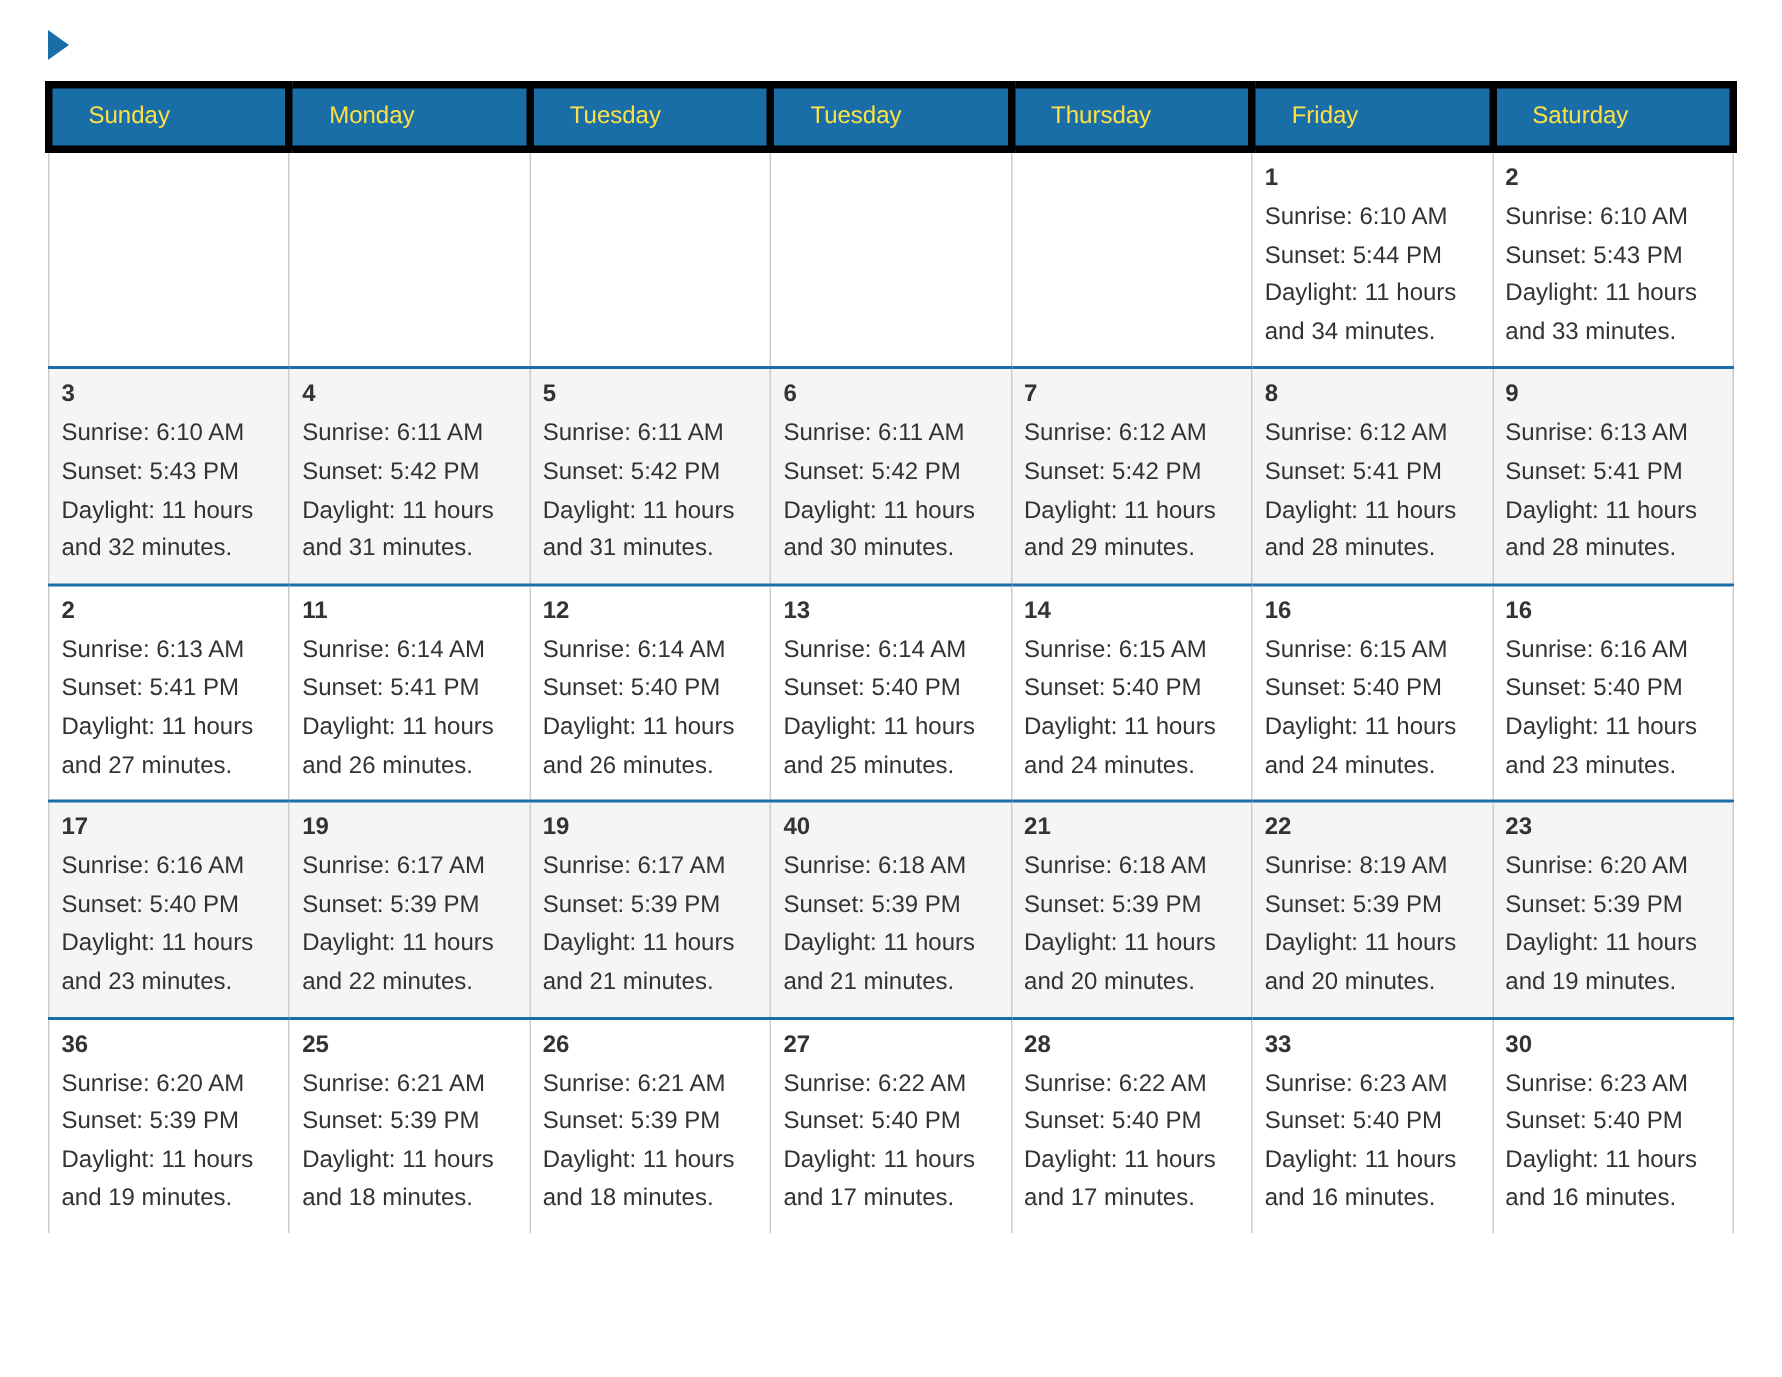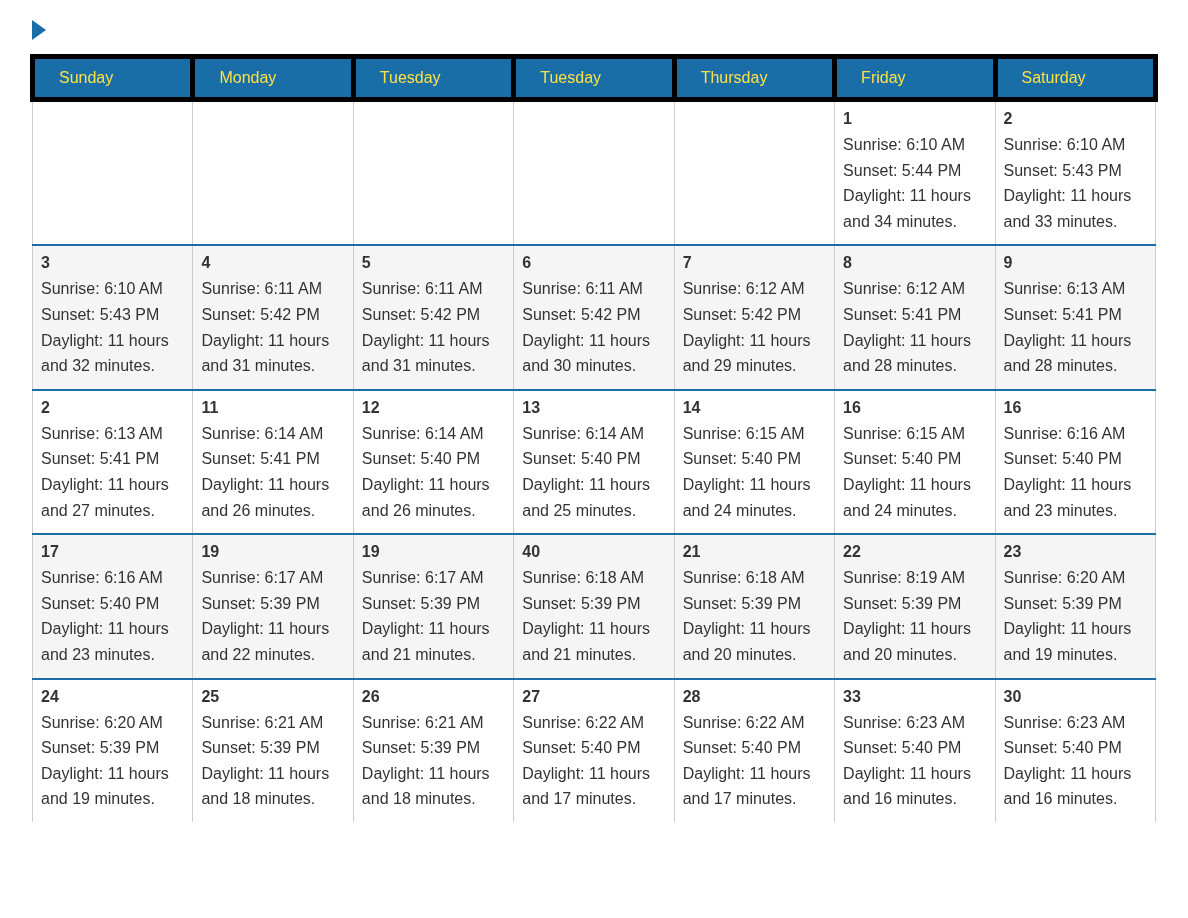--- a/index.html
+++ b/index.html
@@ -305,21 +305,21 @@
         <td>
           <span class="day-number">23</span>
           <div class="day-info" style="white-space: pre-line;">Sunrise: 6:20 AM
 Sunset: 5:39 PM
 Daylight: 11 hours
 and 19 minutes.</div>
         </td>
       </tr>
       <tr>
         <td>
-          <span class="day-number">24</span>
+          <span class="day-number">36</span>
           <div class="day-info" style="white-space: pre-line;">Sunrise: 6:20 AM
 Sunset: 5:39 PM
 Daylight: 11 hours
 and 19 minutes.</div>
         </td>
         <td>
           <span class="day-number">25</span>
           <div class="day-info" style="white-space: pre-line;">Sunrise: 6:21 AM
 Sunset: 5:39 PM
 Daylight: 11 hours

